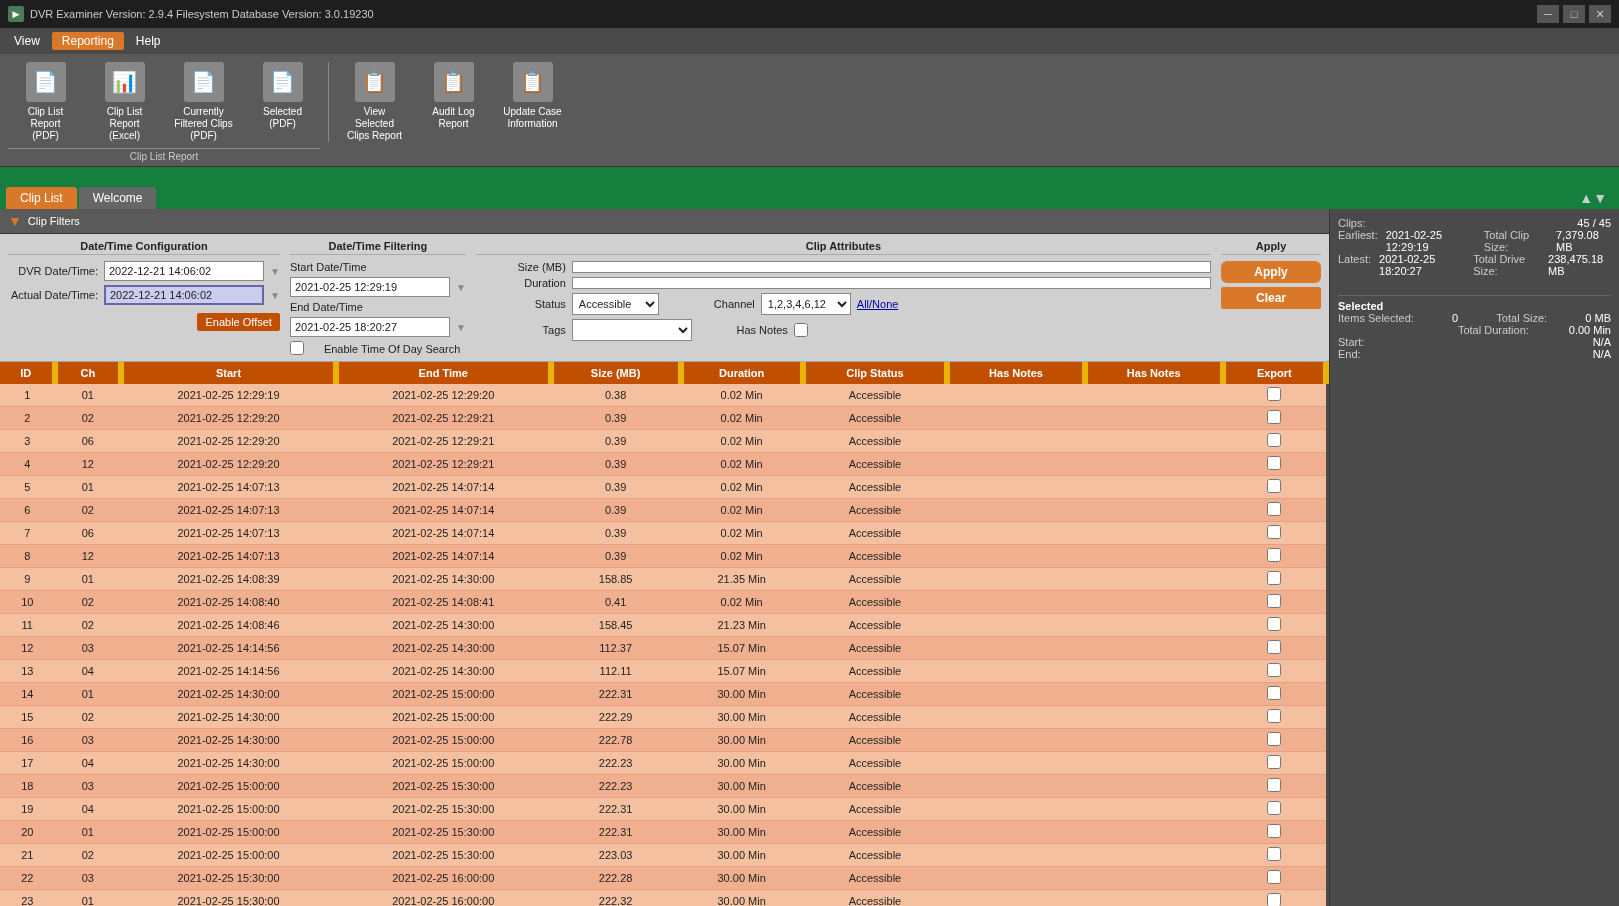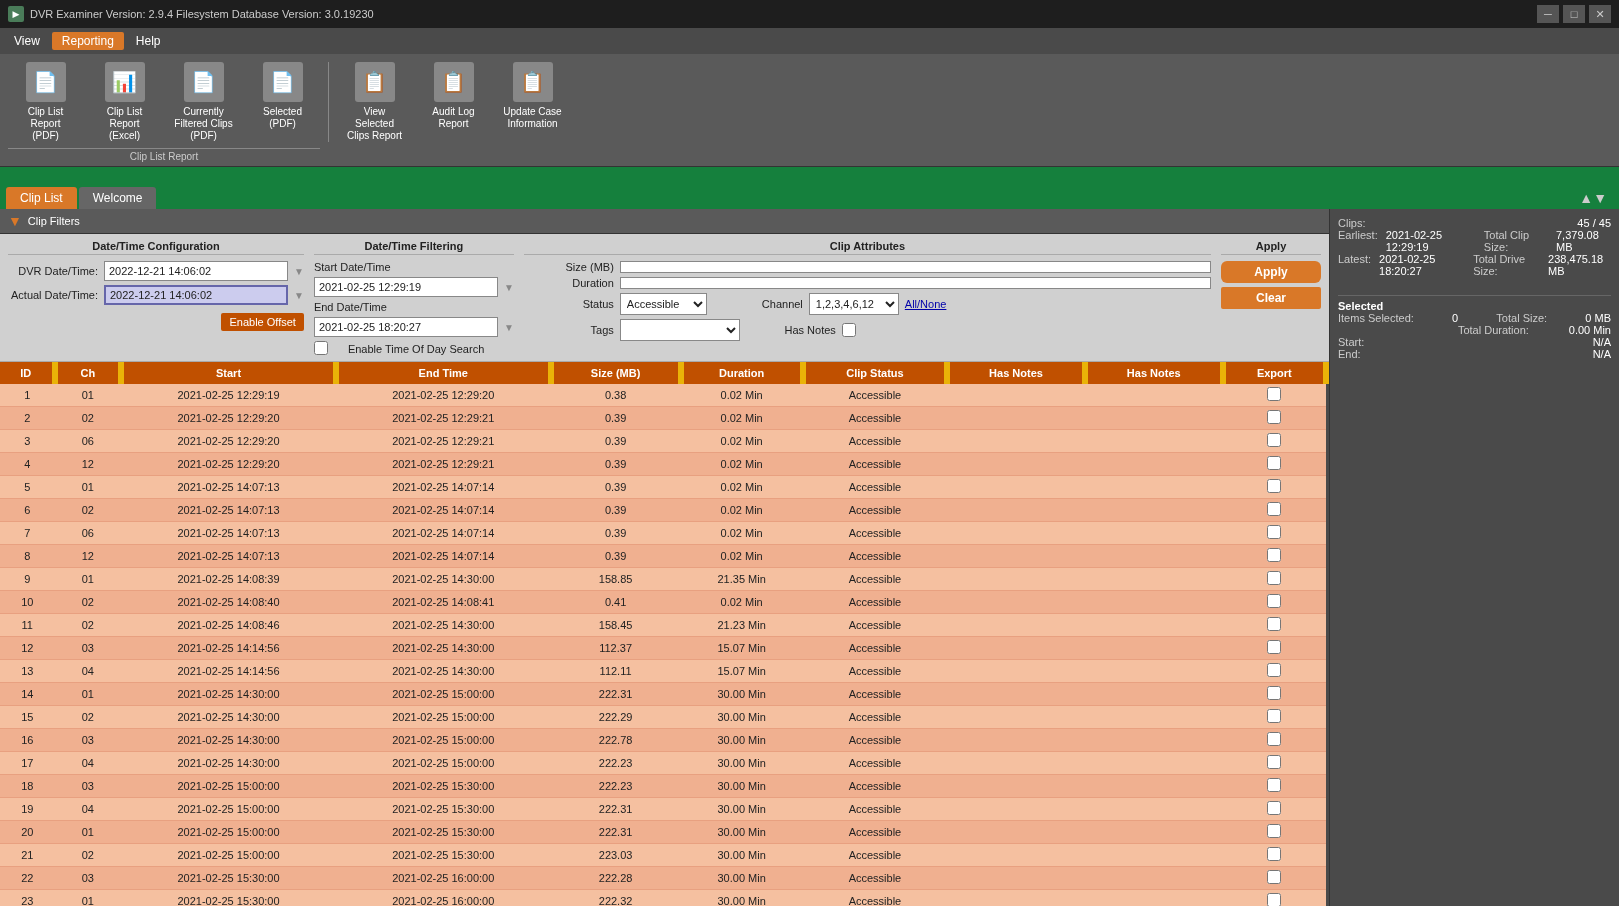--- a/index.html
+++ b/index.html
@@ -160,21 +160,21 @@
     .filter-row { display: flex; align-items: center; gap: 6px; }
     .filter-label { color: #222; font-size: 11px; min-width: 90px; text-align: right; }
     .filter-input {
       background: #fff;
       border: 1px solid #888;
       padding: 2px 4px;
       color: #222;
       font-size: 11px;
       height: 20px;
     }
-    .filter-input-wide { width: 184px; }
+    .filter-input-wide { width: 160px; }
     .filter-select {
       background: #fff;
       border: 1px solid #888;
       padding: 1px 2px;
       color: #222;
       font-size: 11px;
       height: 22px;
     }
     .offset-btn {
       background: #c05000;

